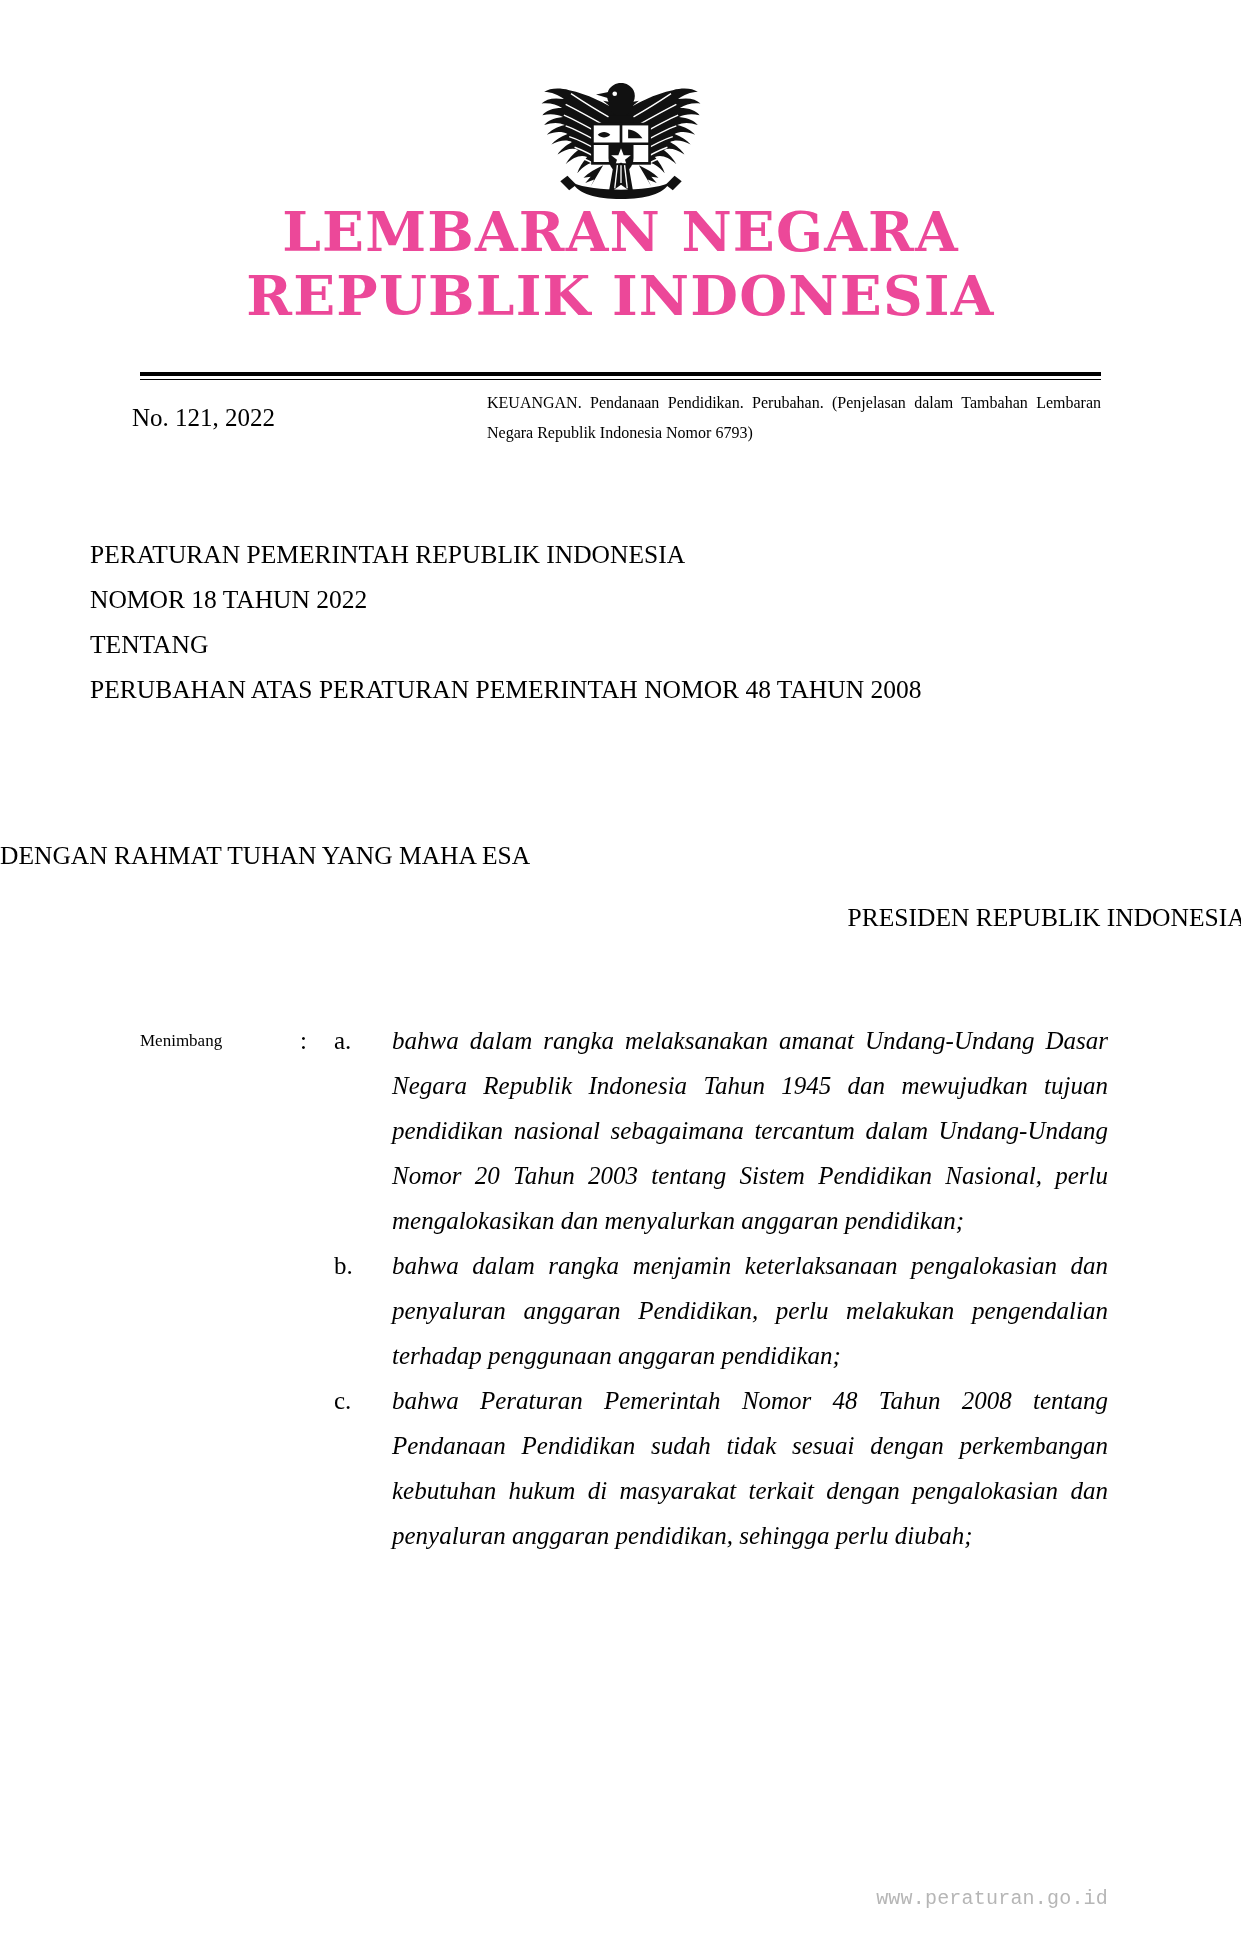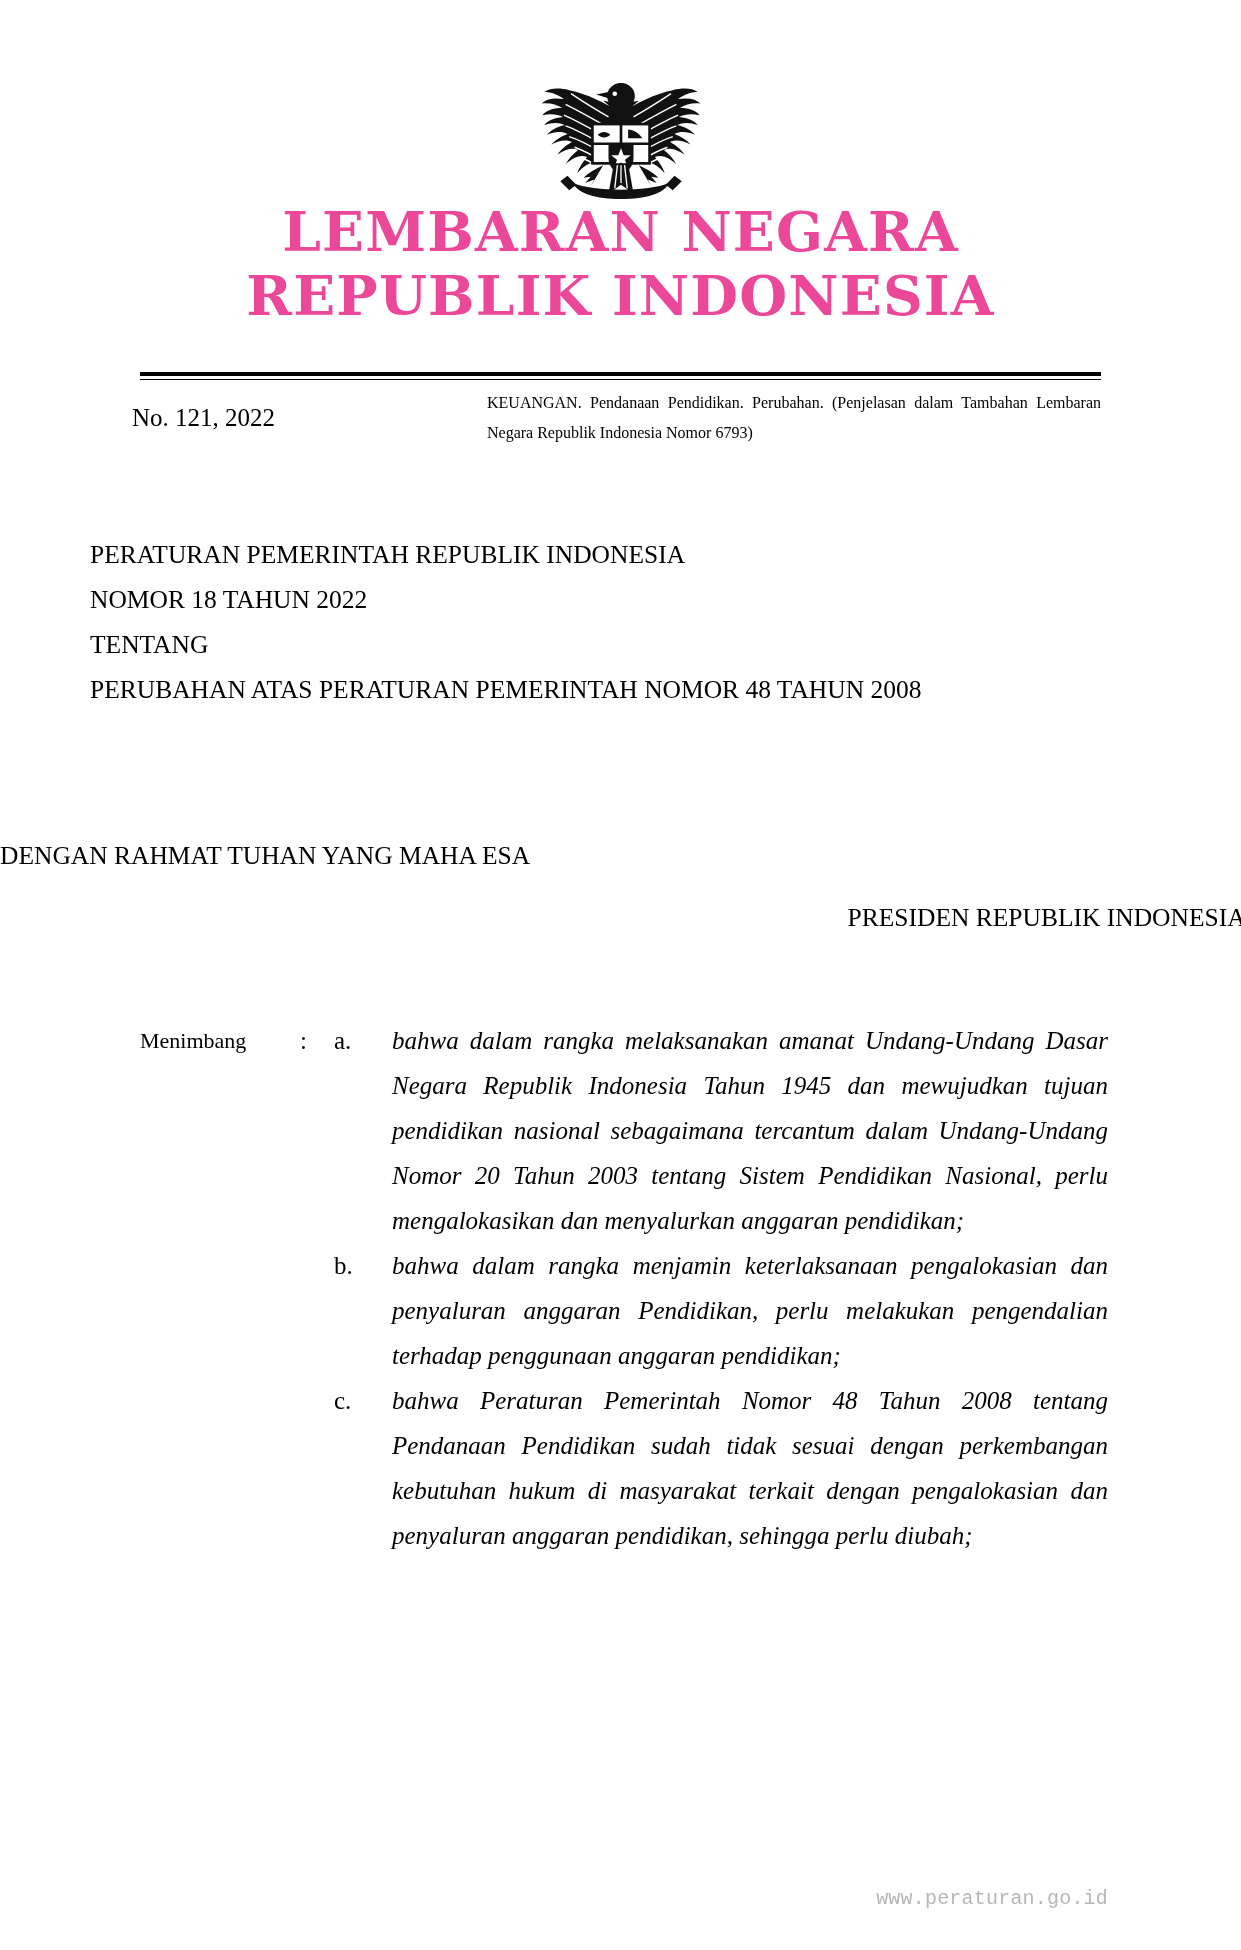--- a/index.html
+++ b/index.html
@@ -141,21 +141,21 @@
   .cons-row {
     display: flex;
     align-items: flex-start;
   }
   .cons-row + .cons-row {
     margin-top: 0px;
   }
   .cons-label {
     flex: 0 0 160px;
     width: 160px;
-    font-size: 22px;
+    font-size: 17px;
     line-height: 45px;
   }
   .cons-colon {
     flex: 0 0 34px;
     width: 34px;
     font-size: 25px;
     line-height: 45px;
   }
   .cons-marker {
     flex: 0 0 58px;

